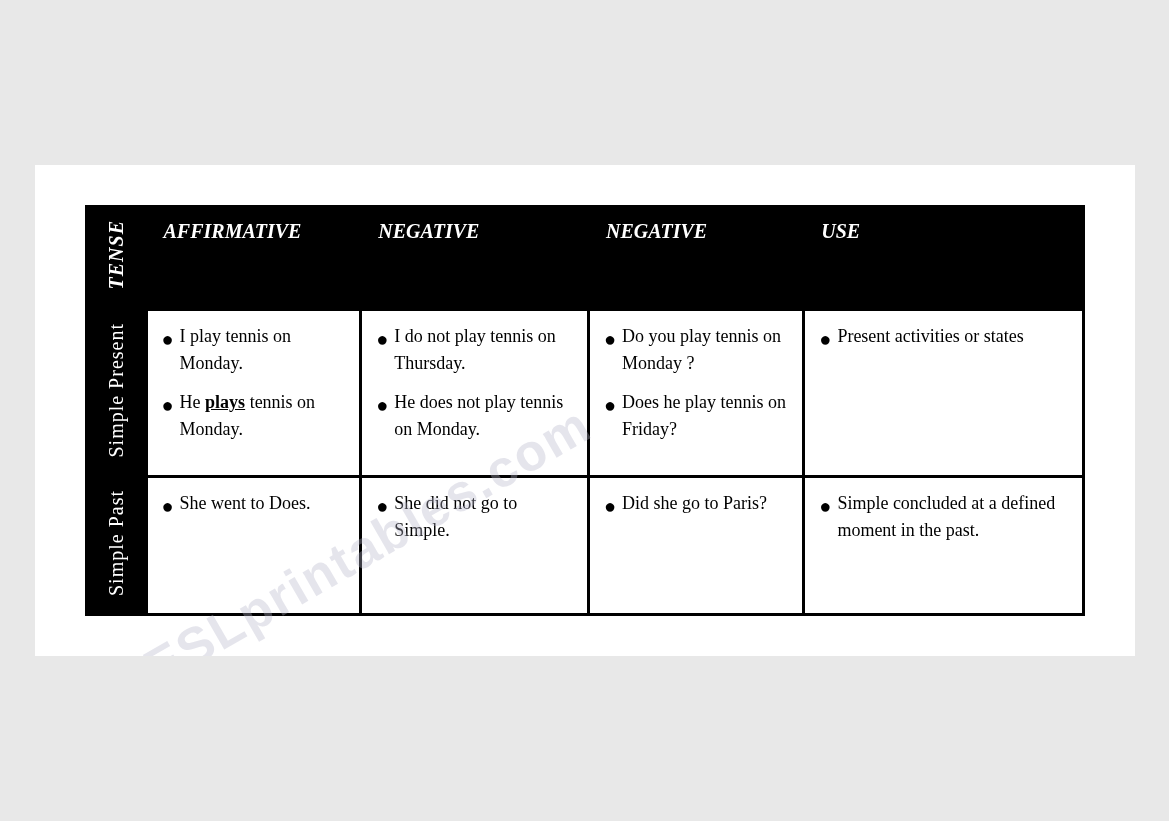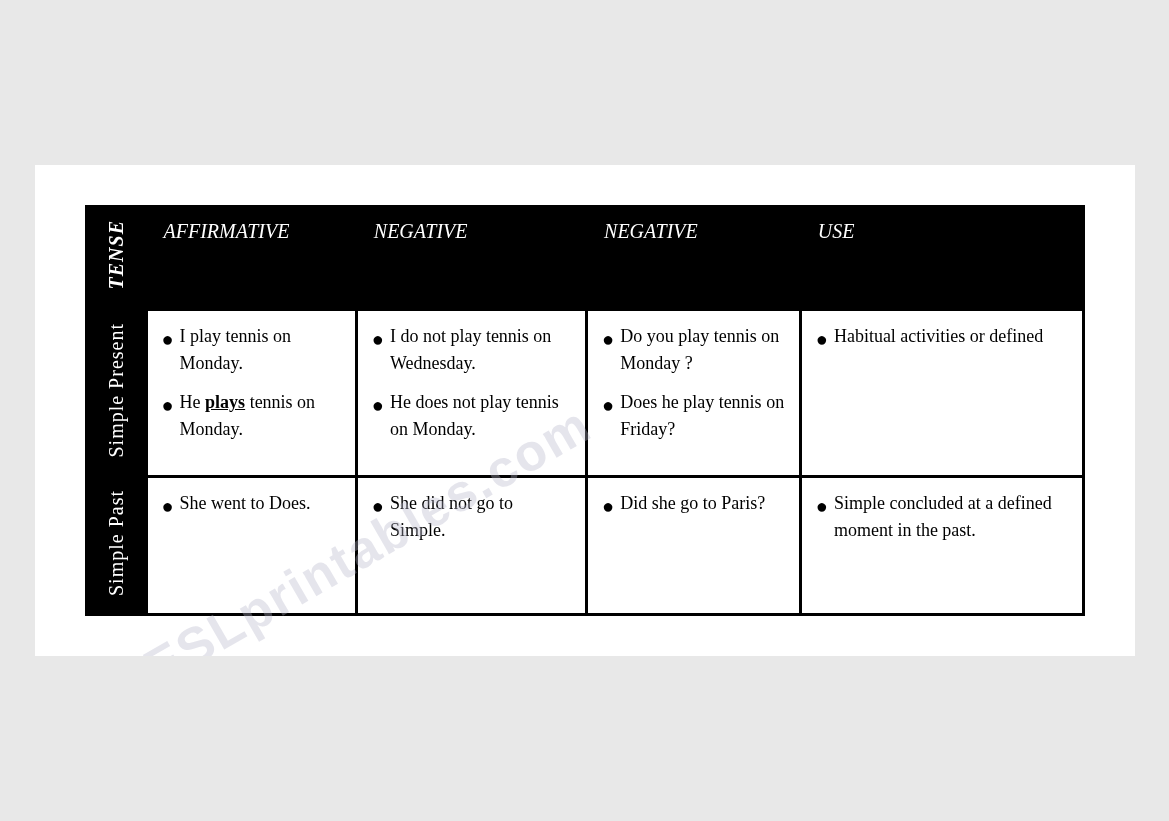--- a/index.html
+++ b/index.html
@@ -49,21 +49,21 @@
       font-size: 22px;
       text-align: center;
       vertical-align: middle;
       width: 60px;
     }
 
     .header-row .col-header {
       background: #000000;
       color: #ffffff;
       font-style: italic;
-      font-weight: normal;
+      font-weight: bold;
       font-size: 20px;
       text-align: left;
       padding-left: 16px;
     }
 
     
     .tense-label-cell {
       background: #000000;
       color: #ffffff;
       text-align: center;
@@ -175,41 +175,41 @@
             <span class="bullet-text">I play tennis on Monday.</span>
           </div>
           <div class="bullet-item">
             <span class="bullet">●</span>
             <span class="bullet-text">He <span class="bold-word">plays</span> tennis on Monday.</span>
           </div>
         </td>
         <td class="content-cell">
           <div class="bullet-item">
             <span class="bullet">●</span>
-            <span class="bullet-text">I do not play tennis on Wednesday.</span>
+            <span class="bullet-text">I do not play tennis on Thursday.</span>
           </div>
           <div class="bullet-item">
             <span class="bullet">●</span>
             <span class="bullet-text">He does not play tennis on Monday.</span>
           </div>
         </td>
         <td class="content-cell">
           <div class="bullet-item">
             <span class="bullet">●</span>
             <span class="bullet-text">Do you play tennis on Monday ?</span>
           </div>
           <div class="bullet-item">
             <span class="bullet">●</span>
             <span class="bullet-text">Does he play tennis on Friday?</span>
           </div>
         </td>
         <td class="content-cell">
           <div class="bullet-item">
             <span class="bullet">●</span>
-            <span class="bullet-text">Habitual activities or defined</span>
+            <span class="bullet-text">Present activities or states</span>
           </div>
         </td>
       </tr>
 
       <tr>
         <td class="tense-label-cell">
           <span class="rotated-text">Simple Past</span>
         </td>
         <td class="content-cell">
           <div class="bullet-item">

